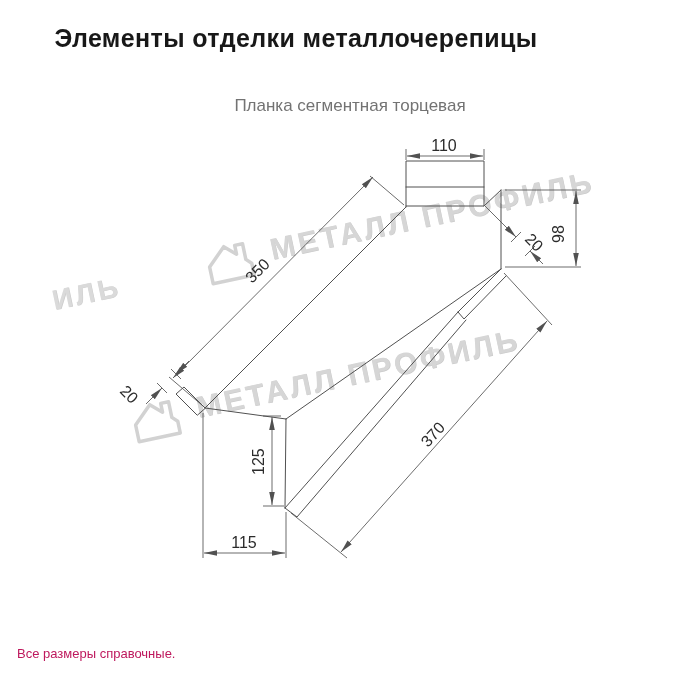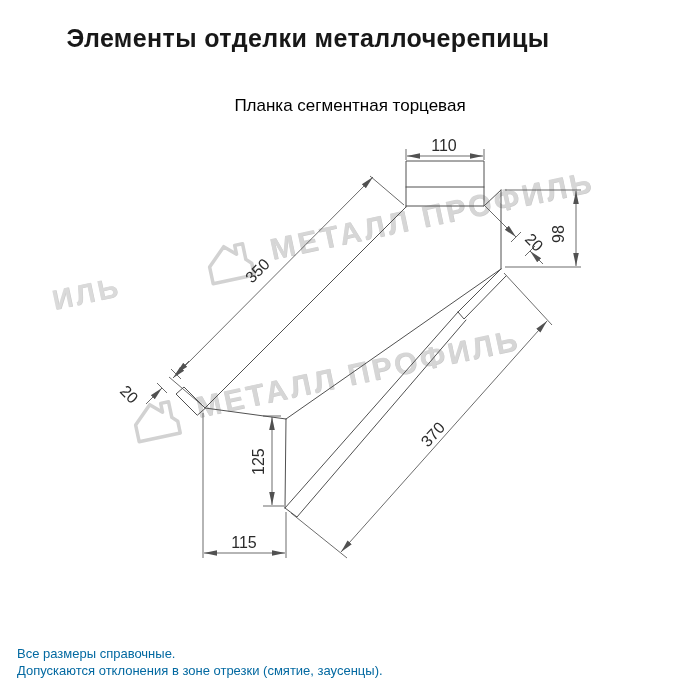--- a/index.html
+++ b/index.html
@@ -1,22 +1,22 @@
 <!DOCTYPE html>
 <html><head>
 <meta charset="utf-8">
 <style>
   html,body{margin:0;padding:0;}
   body{width:700px;height:700px;background:#ffffff;font-family:"Liberation Sans", sans-serif;}
   .page{position:relative;width:700px;height:700px;background:#fff;overflow:hidden;}
-  .title{position:absolute;top:24px;left:12px;width:592px;text-align:center;
+  .title{position:absolute;top:24px;left:0;width:592px;text-align:center;
          font-size:25px;font-weight:600;color:#181818;letter-spacing:.4px;}
   .subtitle{position:absolute;top:95px;left:0;width:700px;text-align:center;
-         font-size:17px;font-weight:400;color:#000000;line-height:22px;}
-  .footer{position:absolute;left:17px;top:645px;font-size:13px;color:#0369a1;line-height:17px;}
+         font-size:17px;font-weight:400;color:#737373;line-height:22px;}
+  .footer{position:absolute;left:17px;top:645px;font-size:13px;color:#be185d;line-height:17px;}
   svg.draw{position:absolute;left:0;top:0;}
   .wm{position:absolute;display:flex;align-items:center;gap:12px;
       transform:rotate(-12deg);transform-origin:left center;
       font-weight:bold;font-size:30px;letter-spacing:3px;white-space:nowrap;
       color:#d6d6d6;text-shadow:0.5px 0.5px 0 #c9c9c9;user-select:none;}
   .wm-frag{position:absolute;transform:rotate(-12deg);font-weight:bold;font-size:28px;
       letter-spacing:3px;color:#dadada;text-shadow:0.5px 0.5px 0 #cccccc;}
   .dimtxt{fill:#2b2b2b;font-size:16px;font-family:"Liberation Sans", sans-serif;}
 </style>
 </head>
@@ -105,16 +105,15 @@
   </svg>
 
   <div class="title">Элементы отделки металлочерепицы</div>
 
   <div class="subtitle">
     <div>Планка сегментная торцевая</div>
   </div>
 
   <div class="footer">
     <div>Все размеры справочные.</div>
-    <div>Допускаются отклонения в зоне отрезки (смятие, заусенцы).</div>
   </div>
 
 </div>
 
 </body></html>

